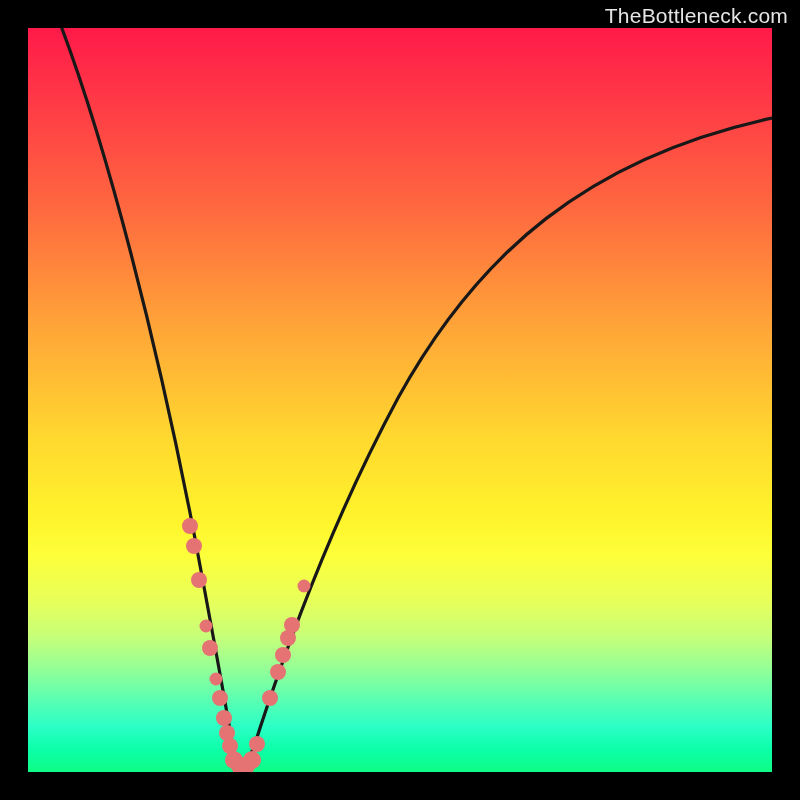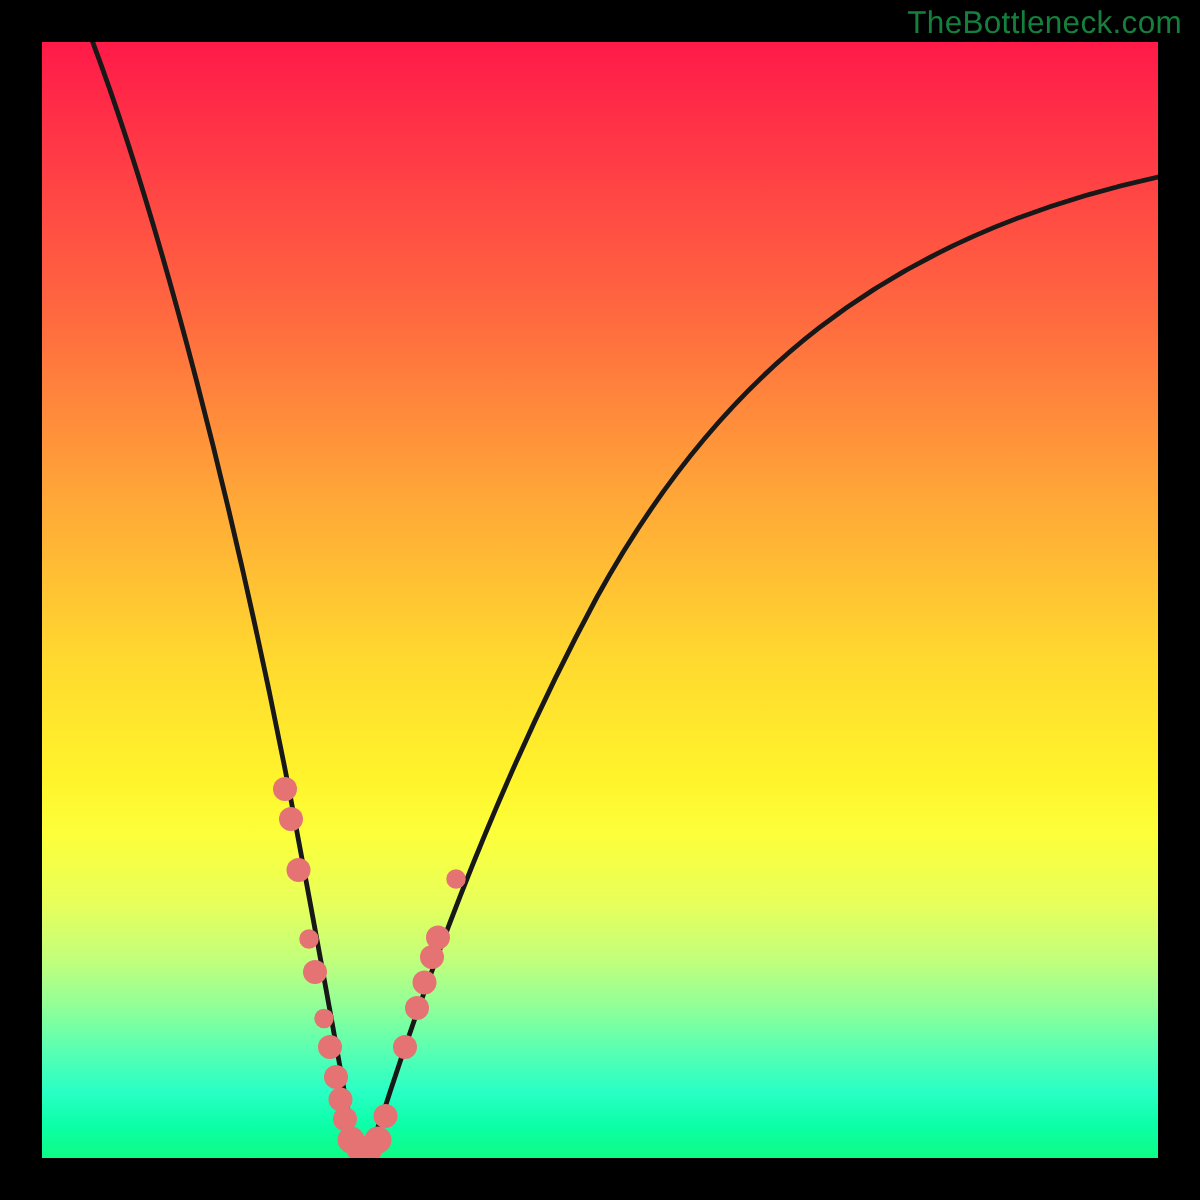--- a/index.html
+++ b/index.html
@@ -40,21 +40,21 @@
       #5effb0 90%,
       #2affc6 94%,
       #0cffa8 97%,
       #0efc85 100%
     );
   }
   .watermark {
     position: absolute;
     top: 4px;
     right: 12px;
-    color: #15803d;
+    color: #e5e5e5;
     font-size: 21px;
     font-weight: 500;
     letter-spacing: 0.2px;
   }
   svg.curve {
     position: absolute;
     left: 0;
     top: 0;
     width: 100%;
     height: 100%;

